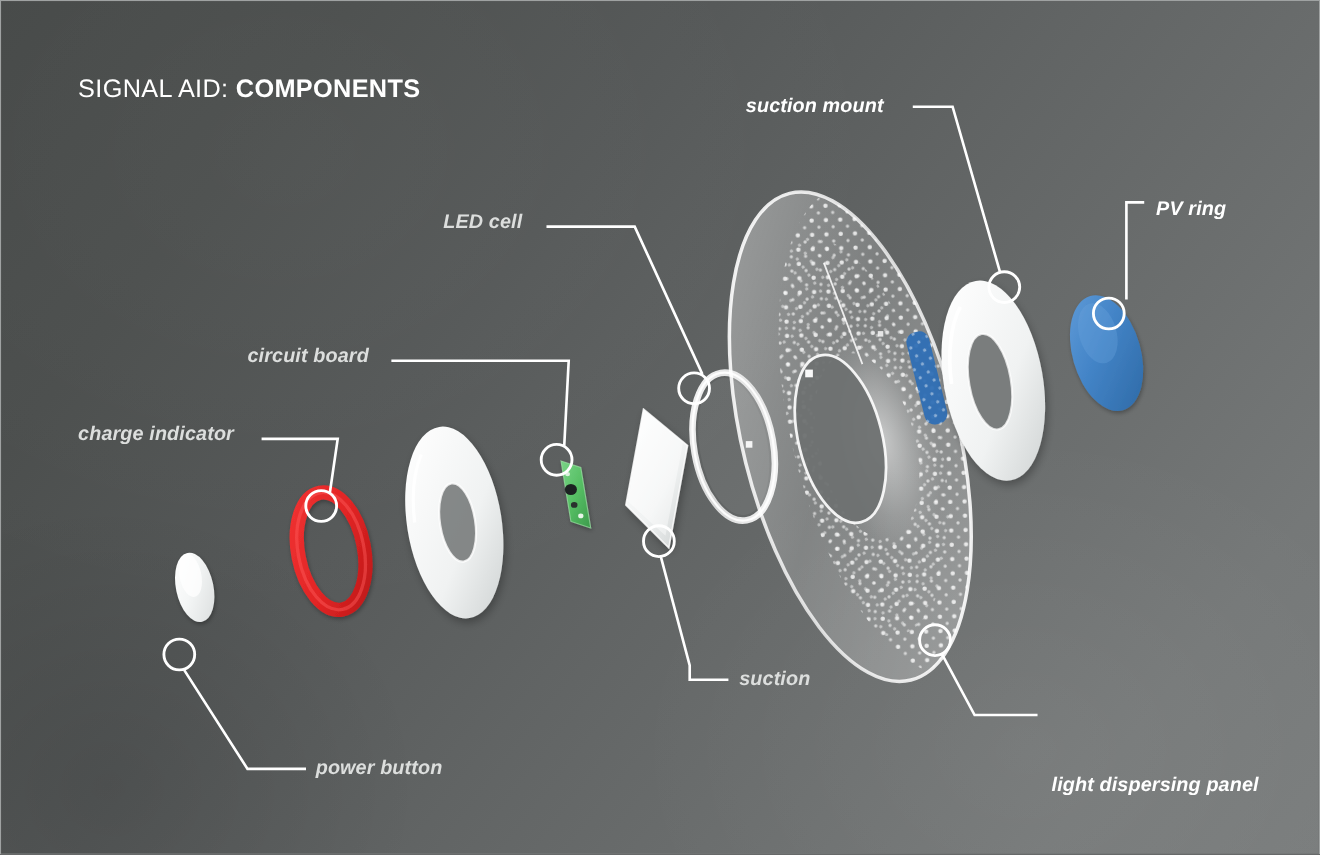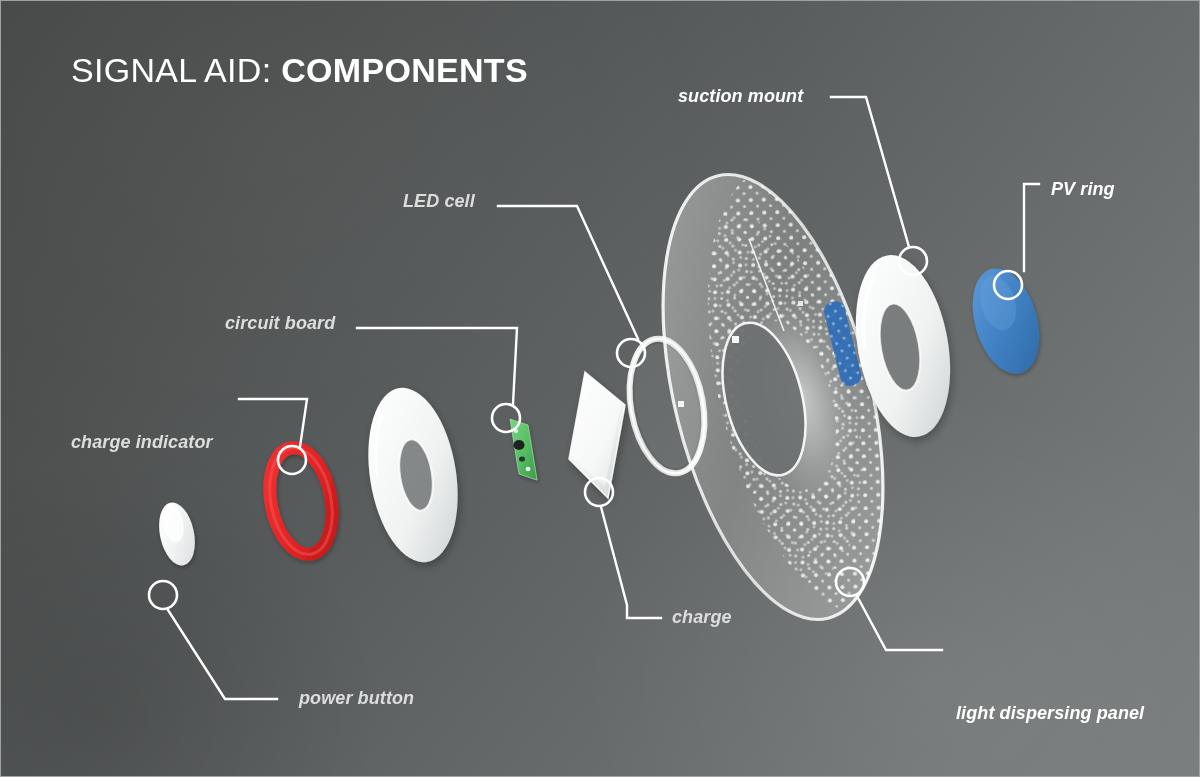--- a/index.html
+++ b/index.html
@@ -36,22 +36,22 @@
     pointer-events: none;
     background:
       radial-gradient(ellipse 520px 420px at 78% 88%, rgba(255,255,255,0.05) 0%, rgba(255,255,255,0) 70%),
       radial-gradient(ellipse 400px 360px at 8% 92%, rgba(0,0,0,0.10) 0%, rgba(0,0,0,0) 72%);
   }
 
   
   .title {
     position: absolute;
     left: 70px;
-    top: 50px;
-    font-size: 34px;
+    top: 66px;
+    font-size: 23px;
     letter-spacing: 0.3px;
     color: #ffffff;
     white-space: nowrap;
     z-index: 40;
   }
   .title .light { font-weight: 400; }
   .title .bold  { font-weight: 700; }
 
   
   .leaders {
@@ -272,22 +272,22 @@
         <path d="M 660 617 L 626 617 L 626 604 L 600 506"></path>
         <circle cx="598" cy="491" r="14" stroke-width="2.6"></circle>
       </g>
       <g>
         <path d="M 276 698 L 224 698 L 167 609"></path>
         <circle cx="162" cy="594" r="14" stroke-width="2.6"></circle>
       </g>
     </g>
   </svg>
 
-  <div class="label dim" style="left:70px;  top:383px;margin-top:48px;">charge indicator</div>
+  <div class="label dim" style="left:70px;  top:383px;">charge indicator</div>
   <div class="label dim" style="left:224px; top:312px;">circuit board</div>
   <div class="label dim" style="left:402px; top:190px;">LED cell</div>
   <div class="label bright" style="left:677px; top:85px;">suction mount</div>
   <div class="label bright" style="left:1050px;top:178px;">PV ring</div>
   <div class="label bright" style="left:955px; top:670px;margin-top:32px;">light dispersing panel</div>
-  <div class="label dim" style="left:671px; top:606px;">charge</div>
-  <div class="label dim" style="left:286px; top:687px;margin-left:12px;">power button</div>
+  <div class="label dim" style="left:671px; top:606px;">suction</div>
+  <div class="label dim" style="left:286px; top:687px;">power button</div>
 
 </div>
 
 </body></html>

